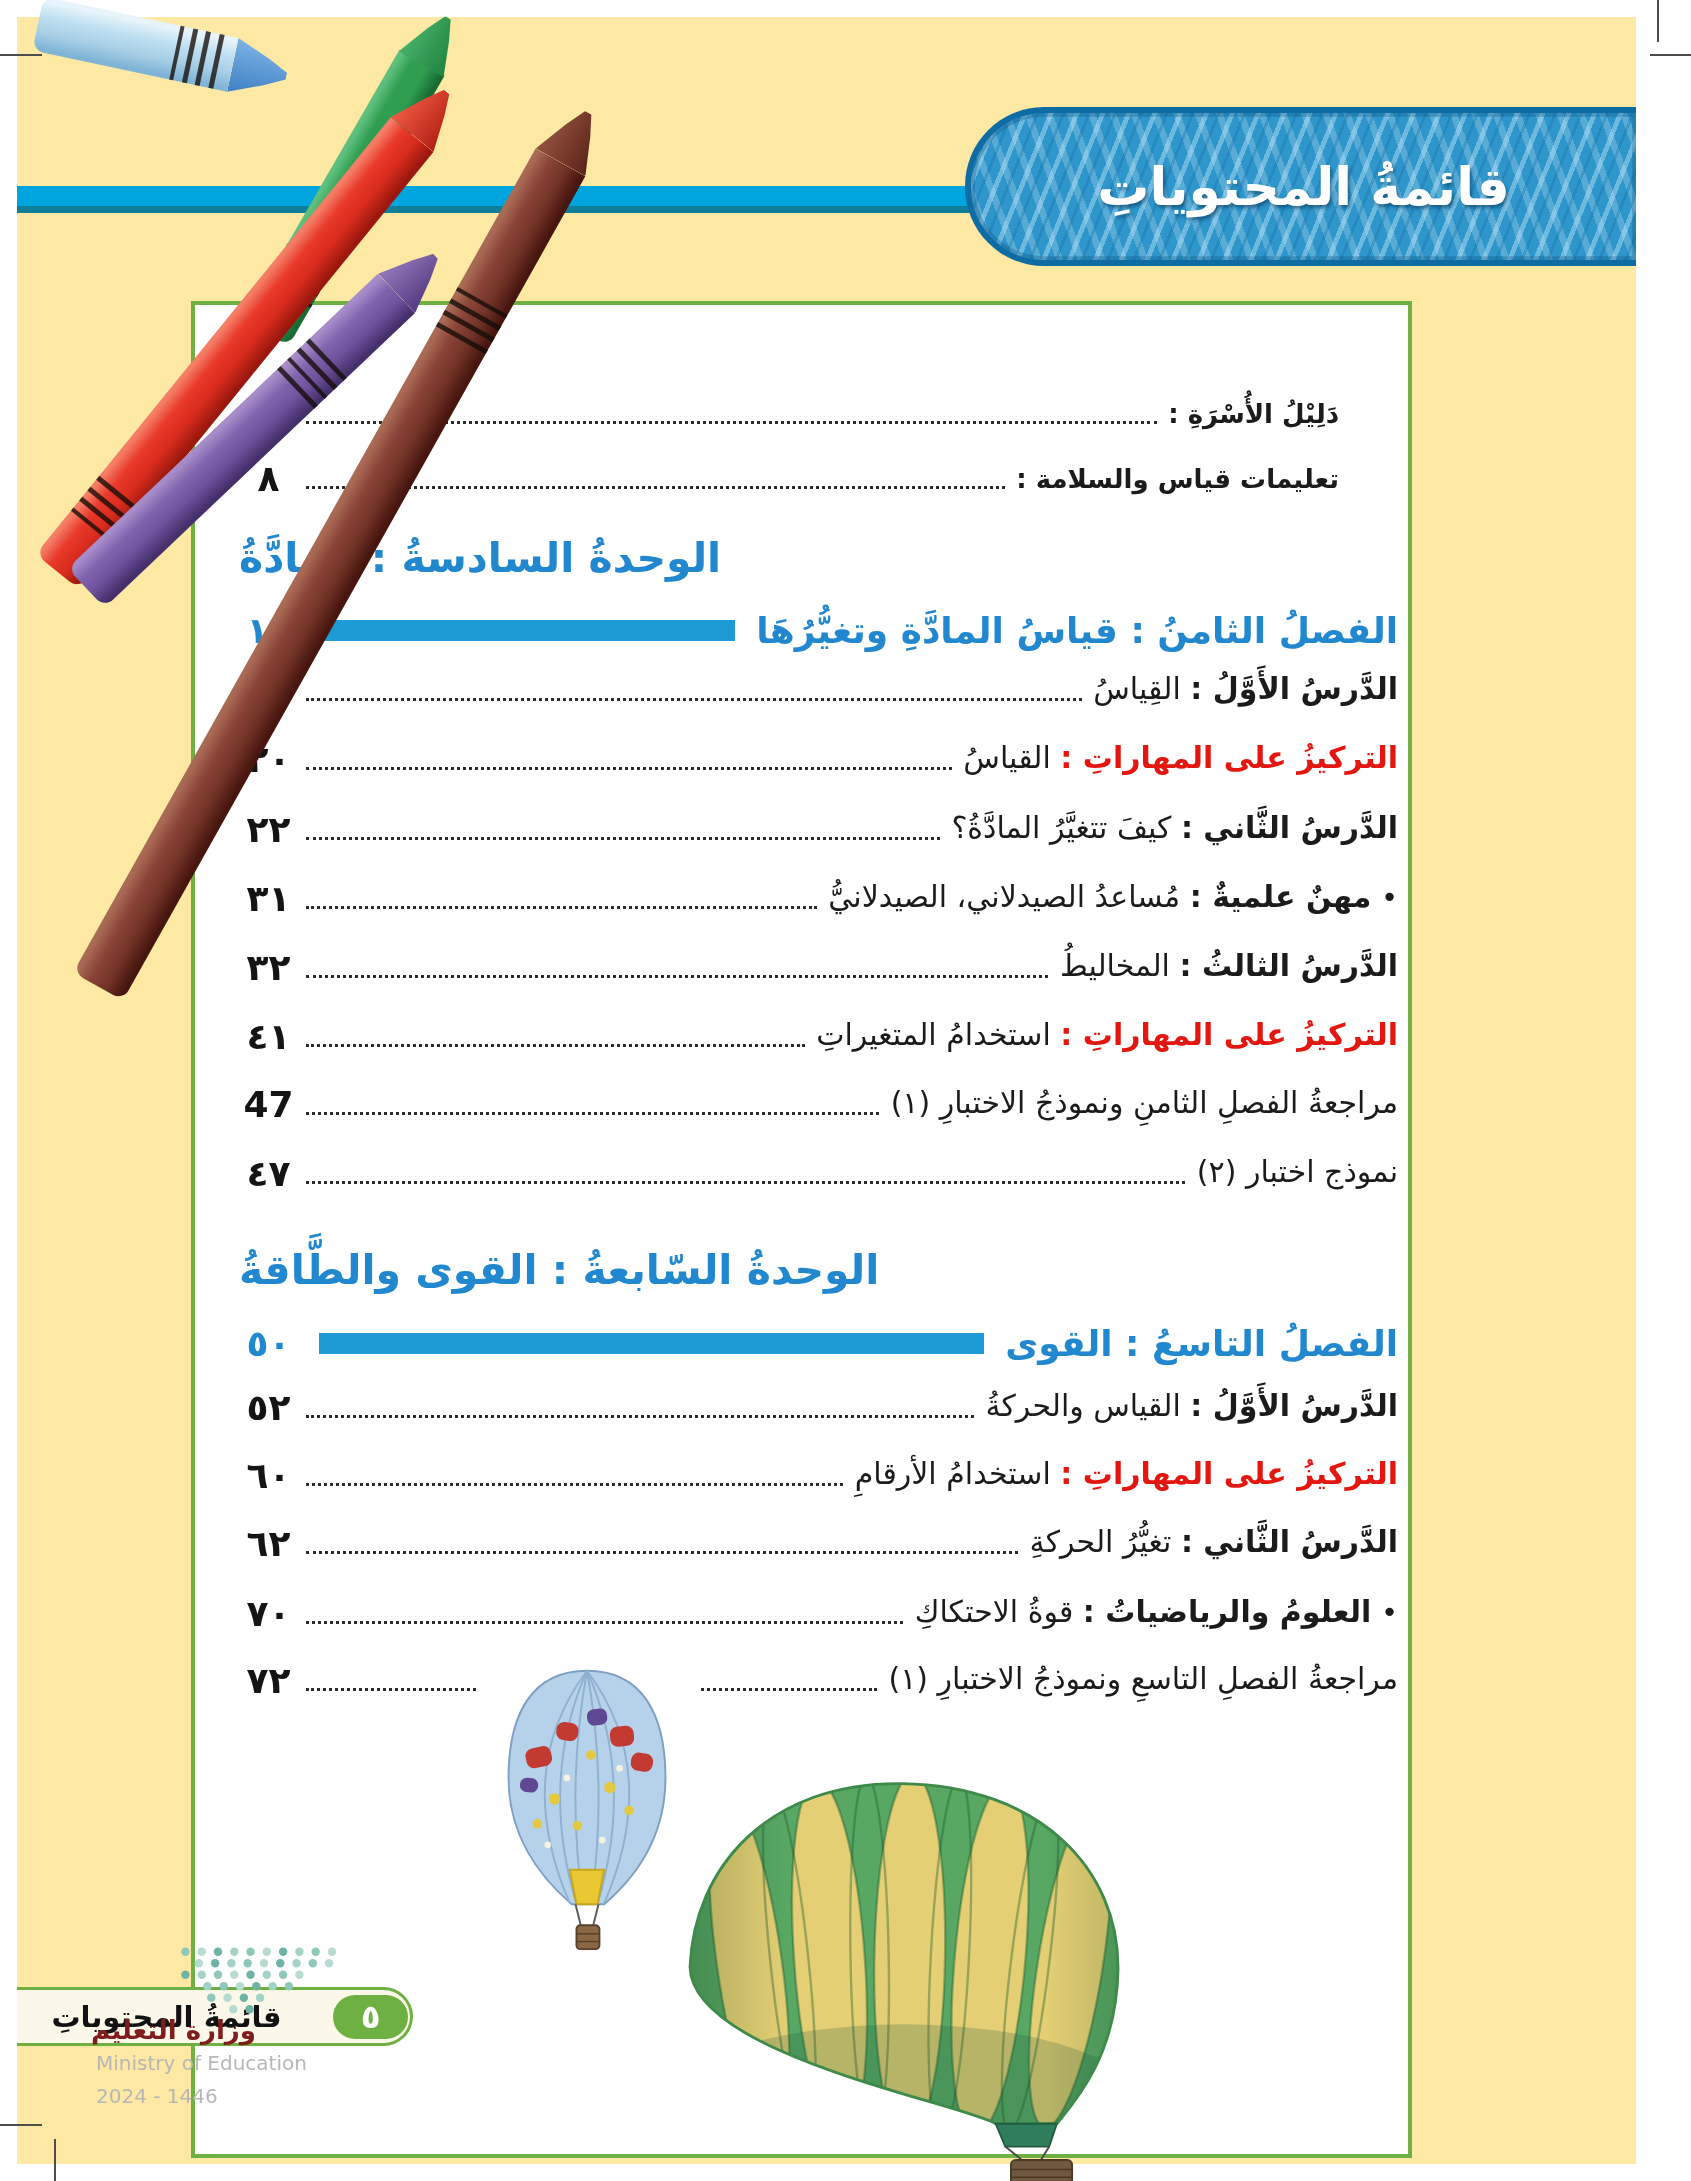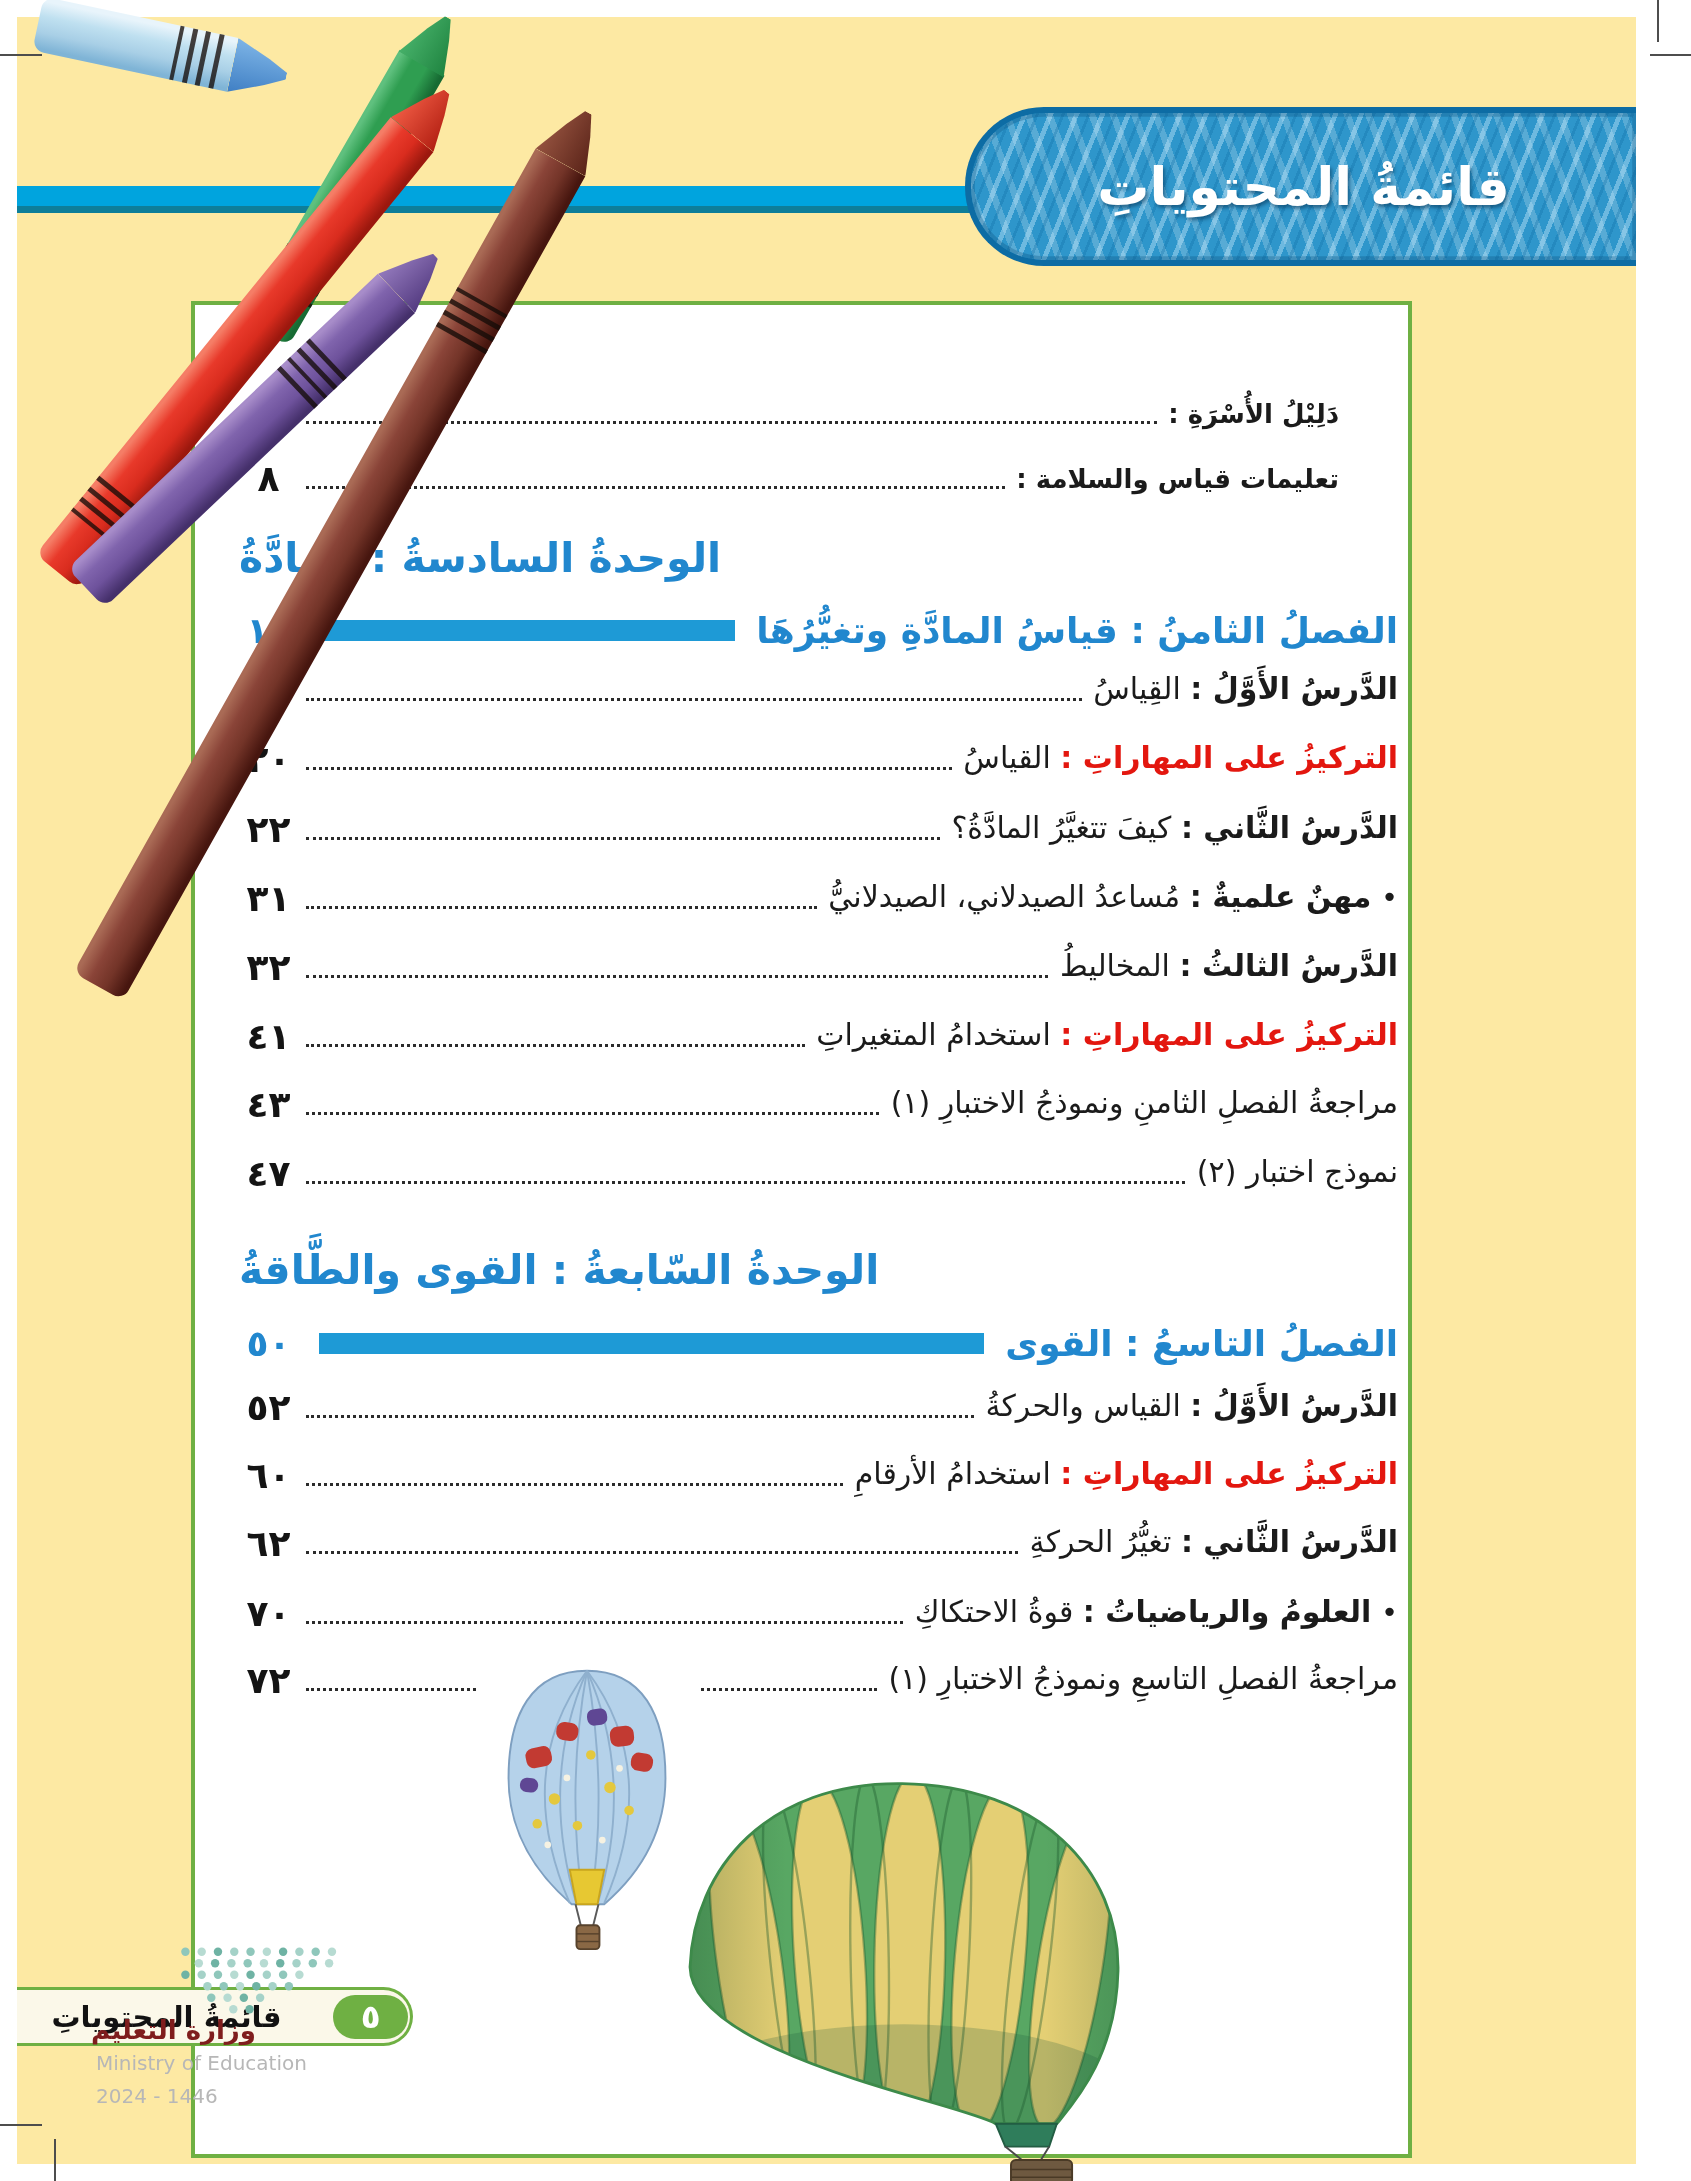--- a/index.html
+++ b/index.html
@@ -202,21 +202,21 @@
         <span class="pagenum">٣٢</span>
       </div>
       <div class="toc-entry" style="top: 704px;">
         <span class="lbl"><b class="red">التركيزُ على المهاراتِ :</b> <span>استخدامُ المتغيراتِ</span></span>
         <span class="leader"></span>
         <span class="pagenum">٤١</span>
       </div>
       <div class="toc-entry" style="top: 772px;">
         <span class="lbl"><span>مراجعةُ الفصلِ الثامنِ ونموذجُ الاختبارِ (١)</span></span>
         <span class="leader"></span>
-        <span class="pagenum">٤٣</span>
+        <span class="pagenum">47</span>
       </div>
       <div class="toc-entry" style="top: 841px;">
         <span class="lbl"><span>نموذج اختبار (٢)</span></span>
         <span class="leader"></span>
         <span class="pagenum">٤٧</span>
       </div>
       <div class="toc-unit" style="top: 942px;">الوحدةُ السّابعةُ : القوى والطَّاقةُ</div>
       <div class="toc-chapter" style="top: 1014px;">
         <span class="ch-title">الفصلُ التاسعُ : القوى</span>
         <span class="ch-bar"></span>

